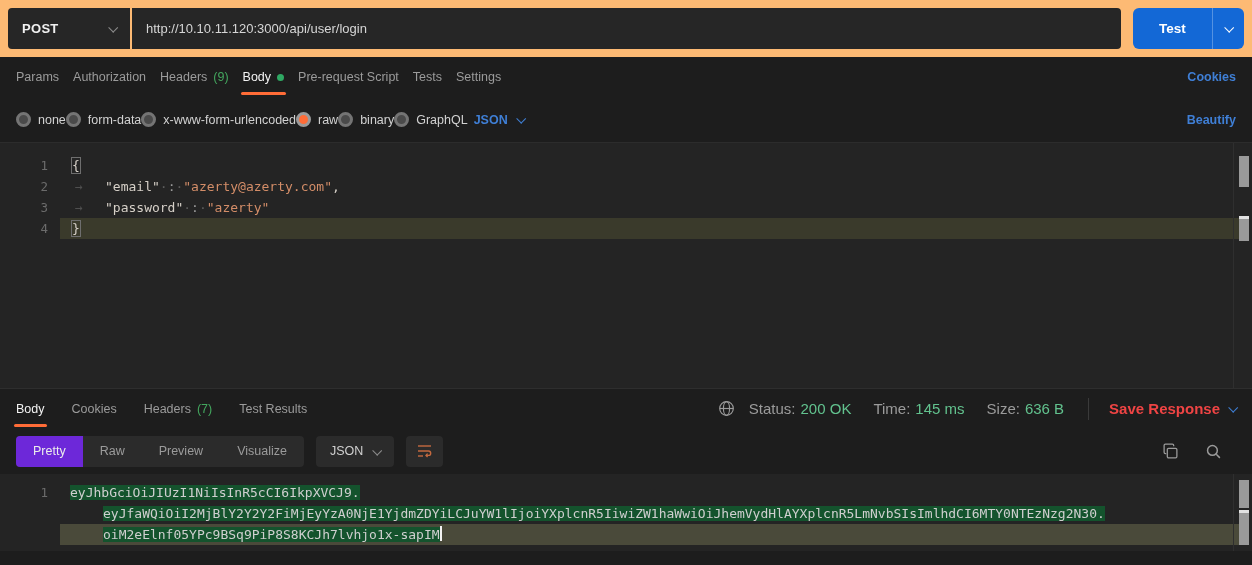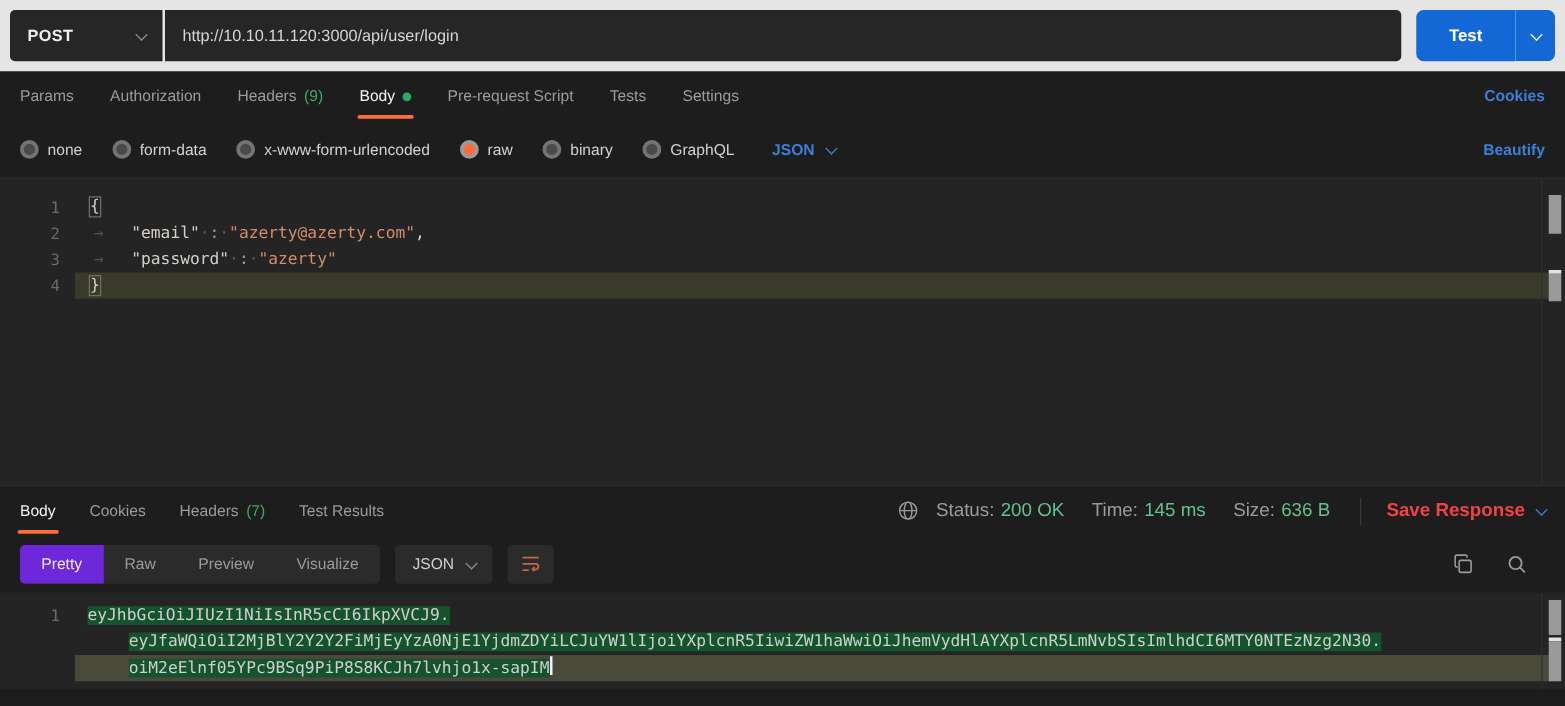--- a/index.html
+++ b/index.html
@@ -5,21 +5,21 @@
   * { margin:0; padding:0; box-sizing:border-box; }
   html,body { background:#141414; }
   .app {
     position:relative; width:1252px; height:565px;
     background:#1d1d1d; overflow:hidden;
     font-family:"Liberation Sans", sans-serif;
     color:#cfcfcf; font-size:13px;
   }
   
   .topbar {
-    height:57px; background:#e5e5e5; display:flex; align-items:center;
+    height:57px; background:#fdba74; display:flex; align-items:center;
     padding:0 8px; gap:2px;
   }
   .method-select {
     width:122px; height:41px; background:#262626; border-radius:4px 0 0 4px;
     display:flex; align-items:center; justify-content:space-between;
     padding:0 14px; cursor:pointer; flex:none;
   }
   .method-select .m { font-weight:bold; color:#f0f0f0; font-size:13px; letter-spacing:.3px; }
   .url-input {
     flex:1; height:41px; background:#262626; border:none; outline:none;
@@ -38,35 +38,35 @@
     color:#fff; display:flex; align-items:center; justify-content:center;
   }
   .chev {
     width:7px; height:7px; border-right:1.6px solid currentColor;
     border-bottom:1.6px solid currentColor; transform:rotate(45deg) translateY(-1px);
     display:inline-block; flex:none;
   }
   .chev.gray { color:#8d8d8d; }
   
   .req-tabs {
-    height:40px; display:flex; align-items:center; padding:0 16px; gap:29px;
+    height:40px; display:flex; align-items:center; padding:0 16px; gap:14px;
     color:#9b9b9b; font-size:12.5px; position:relative;
   }
   .tab { height:40px; display:flex; align-items:center; gap:6px; cursor:pointer; position:relative; }
   .tab .cnt { color:#43a65e; }
   .tab.active { color:#f3f3f3; }
   .tab.active::after {
     content:''; position:absolute; left:-2px; right:-2px; bottom:2px; height:3px;
     background:#ff6c37; border-radius:2px;
   }
   .dot-green { width:7px; height:7px; border-radius:50%; background:#2fa863; display:inline-block; }
   .right-link { margin-left:auto; color:#3f7fd6; font-weight:bold; font-size:12.5px; cursor:pointer; }
   
   .opts {
-    height:45px; display:flex; align-items:center; padding:0 16px; gap:24px;
+    height:45px; display:flex; align-items:center; padding:0 16px; 
     font-size:12.5px; color:#d2d2d2;
   }
   .opt { display:flex; align-items:center; gap:7px; cursor:pointer; }
   .radio {
     width:15px; height:15px; border-radius:50%; background:#4a4a4a;
     border:3.5px solid #747474; flex:none;
   }
   .radio.sel { background:#ff6c37; border-color:#9a9a9a; }
   .json-dd { display:flex; align-items:center; gap:9px; color:#3f7fd6; font-weight:bold; cursor:pointer; margin-left:6px; }
   .json-dd .chev { color:#3f7fd6; }

